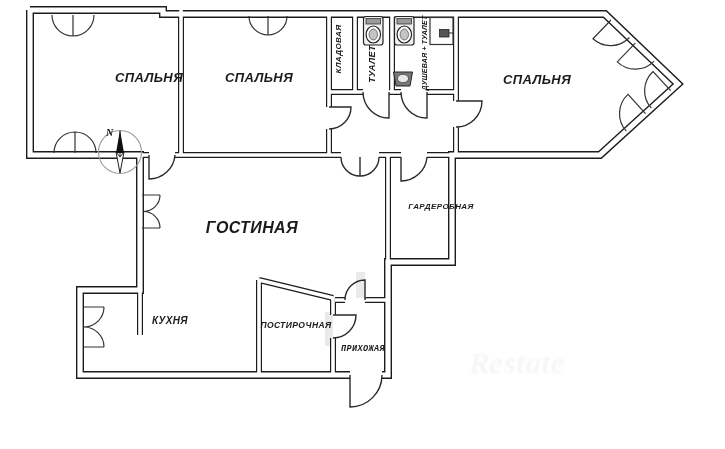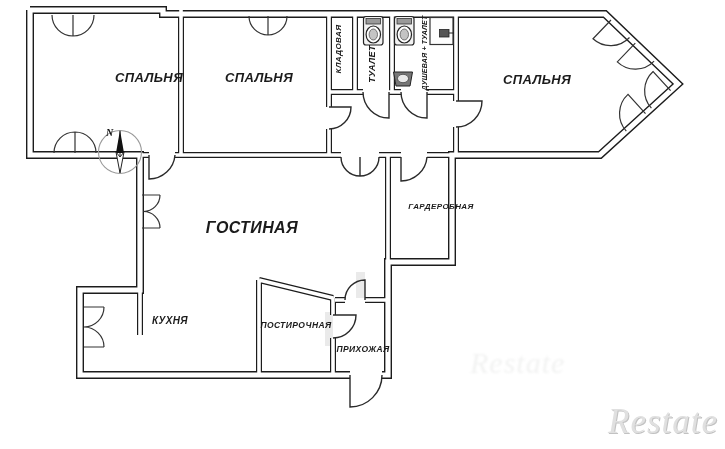--- a/index.html
+++ b/index.html
@@ -17,21 +17,21 @@
   .l-bed1{left:149px;top:77px;font-size:13px;}
   .l-bed2{left:259px;top:77px;font-size:13px;}
   .l-bed3{left:537px;top:79px;font-size:13px;}
   .l-storage{left:339px;top:49px;font-size:8px;}
   .l-toilet{left:372px;top:64px;font-size:9px;}
   .l-shower{left:424px;top:53px;font-size:7px;letter-spacing:0.2px;}
   .l-living{left:252px;top:228px;font-size:16px;}
   .l-wardrobe{left:421px;top:207px;font-size:8px;margin-left:20px;}
   .l-kitchen{left:170px;top:321px;font-size:10px;}
   .l-laundry{left:296px;top:325px;font-size:8.5px;}
-  .l-hallway{left:363px;top:349px;font-size:8.5px;}
+  .l-hallway{left:363px;top:349px;font-size:8.5px;font-family:Liberation Mono, monospace;}
   .watermark{
     position:absolute;left:608px;top:404px;
     font-family:"Liberation Serif",serif;font-style:italic;
     font-size:35px;color:#e0e0e0;letter-spacing:1px;line-height:1;
     text-shadow:1px 1px 0 #c2c2c2;
   }
   .watermark-faint{
     position:absolute;left:470px;top:348px;
     font-family:"Liberation Serif",serif;font-style:italic;
     font-size:30px;color:#aeb2ae;opacity:0.16;letter-spacing:1px;line-height:1;
@@ -152,15 +152,14 @@
     <span class="lbl vert l-toilet">ТУАЛЕТ</span>
     <span class="lbl vert l-shower">ДУШЕВАЯ + ТУАЛЕТ</span>
     <span class="lbl l-living">ГОСТИНАЯ</span>
     <span class="lbl l-wardrobe">ГАРДЕРОБНАЯ</span>
     <span class="lbl l-kitchen">КУХНЯ</span>
     <span class="lbl l-laundry">ПОСТИРОЧНАЯ</span>
     <span class="lbl l-hallway">ПРИХОЖАЯ</span>
   </div>
 
   <div class="watermark-faint">Restate</div>
-  <div class="watermark">Restate</div>
 
 </div>
 
 </body></html>

